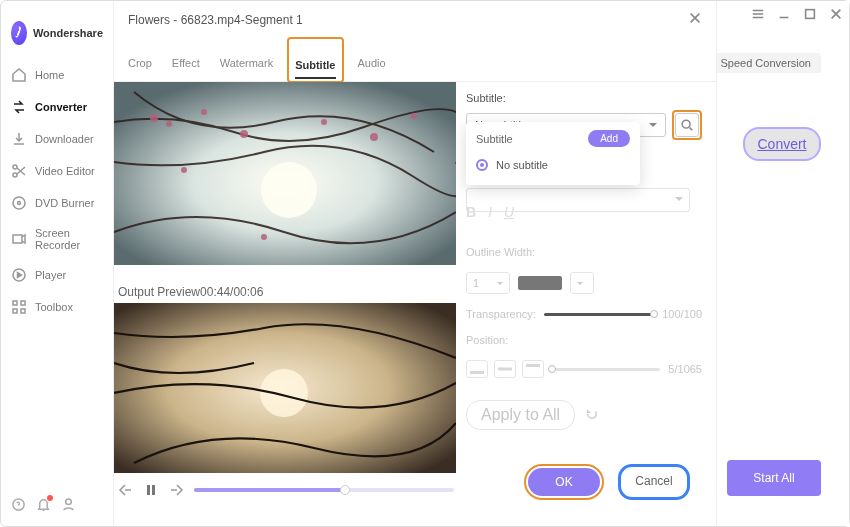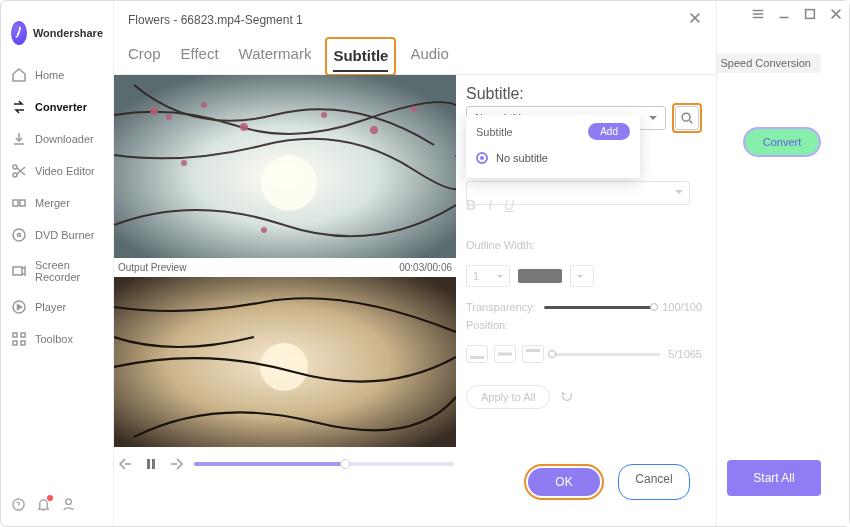--- a/index.html
+++ b/index.html
@@ -24,53 +24,53 @@
 .sidebar-bottom svg { width: 15px; height: 15px; stroke: #aaa; fill: none; stroke-width: 1.6; }
 .dot { width: 6px; height: 6px; border-radius: 50%; background: #f55; position: absolute; top: -2px; right: -2px; }
 
 
 .main { flex: 1; position: relative; background: #fff; }
 
 .top-toolbar { position: absolute; top: 6px; right: 6px; display: flex; gap: 12px; align-items: center; }
 .top-toolbar svg, .top-toolbar .tbtn { width: 14px; height: 14px; stroke: #888; fill: none; stroke-width: 1.8; cursor: pointer; }
 
 .speed-pill { position: absolute; top: 52px; right: 28px; font-size: 11px; color: #666; background: #f3f3f3; padding: 4px 10px; border-radius: 4px 4px 0 0; }
-.convert-btn { position: absolute; top: 126px; right: 28px; width: 78px; padding: 7px 0; border: 2px solid #b9a8ff; border-radius: 16px; background: #86efac; color: #6b5ce0; font-size: 11px; text-align: center; cursor: pointer; }
+.convert-btn { position: absolute; top: 126px; right: 28px; width: 78px; padding: 7px 0; border: 2px solid #b9a8ff; border-radius: 16px; background: #e5e5e5; color: #6b5ce0; font-size: 14px; text-align: center; cursor: pointer; text-decoration: underline; }
 
 .startall { position: absolute; bottom: 30px; right: 28px; width: 94px; padding: 11px 0; background: #907cf4; color: #fff; font-size: 12px; text-align: center; border-radius: 4px; cursor: pointer; }
 
 
 .dialog { position: absolute; left: 0; top: 0; width: 603px; height: 100%; background: #fff; border-right: 1px solid #eee; display: flex; flex-direction: column; }
 .dlg-header { display: flex; align-items: center; padding: 10px 14px 4px; }
 .dlg-title { font-size: 12px; color: #555; flex: 1; }
 .dlg-close { cursor: pointer; }
 .dlg-close svg { width: 14px; height: 14px; stroke: #888; stroke-width: 1.8; }
 
 .tabs { display: flex; gap: 20px; padding: 6px 14px 0; border-bottom: 1px solid #eee; }
-.tab { font-size: 15px; color: #888; padding: 6px 0; cursor: pointer; }
+.tab { font-size: 11px; color: #888; padding: 6px 0; cursor: pointer; margin-top: 12px; }
 .tab.active { color: #333; font-weight: 600; border-bottom: 2px solid #333; }
 .highlight-box { border: 2px solid #e8902c; border-radius: 4px; padding: 2px 6px; margin: -2px -6px; }
 
 .dlg-body { flex: 1; display: flex; padding: 0 14px 0 0; gap: 10px; overflow: hidden; }
 
 .preview-col { width: 342px; display: flex; flex-direction: column; }
 .vid { width: 342px; background: #222; position: relative; overflow: hidden; }
 .vid1 { height: 183px; }
 .vid2 { height: 170px; margin-top: 4px; }
 .vid svg { width: 100%; height: 100%; }
-.preview-label-row { display: flex; justify-content: space-between; font-size: 10px; color: #666; padding: 4px 4px 0; }
+.preview-label-row { display: flex; justify-content: flex-start; font-size: 12px; color: #666; padding: 20px 4px 0; }
 .controls { display: flex; align-items: center; gap: 8px; padding: 8px 2px 0; }
 .controls .pbtn { width: 18px; height: 18px; display: flex; align-items: center; justify-content: center; cursor: pointer; }
 .controls svg { width: 14px; height: 14px; fill: #999; stroke: #999; }
 .prog { flex: 1; height: 4px; background: #e5e2f6; border-radius: 2px; position: relative; }
 .prog-fill { position: absolute; left: 0; top: 0; height: 100%; width: 58%; background: #a896f4; border-radius: 2px; }
 .prog-dot { position: absolute; left: 58%; top: 50%; width: 10px; height: 10px; border-radius: 50%; background: #fff; border: 1px solid #ccc; transform: translate(-50%, -50%); }
 
 .settings-col { flex: 1; padding: 10px 0; font-size: 11px; color: #999; position: relative; }
-.field-label { font-size: 16px; color: #555; display: block; }
+.field-label { font-size: 11px; color: #555; margin-bottom: 6px; display: block; }
 .sub-row { display: flex; gap: 6px; align-items: center; }
 .select { flex: 1; height: 24px; border: 1px solid #ccc; border-radius: 3px; padding: 0 8px; display: flex; align-items: center; justify-content: space-between; font-size: 11px; color: #555; background: #fff; cursor: pointer; }
 .select .caret { border: 4px solid transparent; border-top-color: #888; margin-top: 4px; }
 .search-btn { width: 24px; height: 24px; border: 1px solid #ccc; border-radius: 3px; display: flex; align-items: center; justify-content: center; cursor: pointer; }
 .search-wrap { border: 2px solid #e8902c; border-radius: 4px; padding: 1px; }
 .search-btn svg { width: 14px; height: 14px; stroke: #888; fill: none; stroke-width: 1.8; }
 
 
 .sub-popup { position: absolute; top: 40px; left: 0; width: 174px; background: #fff; border-radius: 4px; box-shadow: 0 4px 16px rgba(0,0,0,.15); padding: 8px 10px 10px; z-index: 5; }
 .sub-popup-head { display: flex; align-items: center; justify-content: space-between; margin-bottom: 8px; }
@@ -89,27 +89,27 @@
 .slider-knob { position: absolute; right: -4px; top: 50%; width: 8px; height: 8px; border-radius: 50%; background: #fff; border: 1px solid #bbb; transform: translateY(-50%); }
 
 .pos-btns { display: flex; gap: 6px; }
 .pos-btn { width: 22px; height: 18px; border: 1px solid #e4e4e4; border-radius: 3px; position: relative; }
 .pos-btn::after { content: ""; position: absolute; height: 3px; background: #d8d8d8; }
 .pos-btn.b::after { bottom: 3px; left: 3px; right: 3px; }
 .pos-btn.m::after { top: 50%; left: 3px; right: 3px; transform: translateY(-50%); }
 .pos-btn.t::after { top: 3px; left: 3px; right: 3px; }
 
 .apply-row { display: flex; align-items: center; gap: 10px; margin-top: 22px; }
-.apply-btn { border: 1px solid #e5e5e5; border-radius: 14px; padding: 5px 14px; font-size: 11px; color: #c6c6c6; }
+.apply-btn { border: 1px solid #e5e5e5; border-radius: 14px; padding: 5px 14px; font-size: 16px; color: #c6c6c6; }
 
 .footer-btns { position: absolute; right: 26px; bottom: 26px; display: flex; gap: 14px; }
 .ok-wrap { border: 2px solid #e8902c; border-radius: 18px; padding: 2px; }
 .btn { width: 72px; padding: 7px 0; text-align: center; border-radius: 14px; font-size: 12px; cursor: pointer; }
 .btn.ok { background: #8f7cf2; color: #fff; }
-.btn.cancel { border: 1px solid #3b82f6; color: #666; background: #fff; }
+.btn.cancel { border: 3px solid #3b82f6; color: #666; background: #fff; }
 
 
 .style-icons { display: flex; gap: 12px; margin-top: 64px; color: #ddd; font-size: 14px; font-style: italic; }
 .style-icons span { text-decoration: underline; }
 
 
 .bg-fontbox { position: absolute; top: 106px; height: 24px; width: 224px; border: 1px solid #e3e3e3; border-radius: 3px; }
 .bg-fontbox .caret { position: absolute; right: 6px; top: 8px; border: 4px solid transparent; border-top-color: #ccc; }
 
 </style>
@@ -142,27 +142,20 @@
             </svg></span>
         <span>Downloader</span>
       </div>
       <div class="nav-item">
         <span class="nav-icon"><svg viewBox="0 0 16 16">
               <circle cx="4" cy="4" r="2"></circle>
               <circle cx="4" cy="12" r="2"></circle>
               <path d="M6 5l8 7M6 11l8-7"></path>
             </svg></span>
         <span>Video Editor</span>
-      </div>
-      <div class="nav-item">
-        <span class="nav-icon"><svg viewBox="0 0 16 16">
-              <rect x="2" y="5" width="5" height="6"></rect>
-              <rect x="9" y="5" width="5" height="6"></rect>
-            </svg></span>
-        <span>Merger</span>
       </div>
       <div class="nav-item">
         <span class="nav-icon"><svg viewBox="0 0 16 16">
               <circle cx="8" cy="8" r="6"></circle>
               <circle cx="8" cy="8" r="1.5"></circle>
             </svg></span>
         <span>DVD Burner</span>
       </div>
       <div class="nav-item">
         <span class="nav-icon"><svg viewBox="0 0 16 16">
@@ -269,21 +262,21 @@
                   <circle cx="210" cy="40" r="3"></circle>
                   <circle cx="260" cy="55" r="4"></circle>
                 <circle cx="300" cy="34" r="3"></circle>
                   <circle cx="70" cy="88" r="3"></circle>
                   <circle cx="150" cy="155" r="3"></circle>
               </g>
             </svg>
           </div>
           <div class="preview-label-row">
             <span>Output Preview</span>
-            <span>00:03/00:06</span>
+            <span>00:44/00:06</span>
           </div>
           <div class="vid vid2">
             <svg viewBox="0 0 342 170" preserveAspectRatio="xMidYMid slice">
               <defs>
                 <radialGradient id="sky2" cx="48%" cy="50%" r="65%">
                     <stop offset="0%" stop-color="#f6e9cf"></stop>
                     <stop offset="50%" stop-color="#cbb48a"></stop>
                     <stop offset="100%" stop-color="#3a2e24"></stop>
                   </radialGradient>
               </defs>
@@ -374,21 +367,21 @@
           </div>
 
           <div class="ctl-row">
             <span class="dim">Transparency:</span>
             <div class="slider-track">
                 <div class="slider-knob"></div>
               </div>
             <span class="dim">100/100</span>
           </div>
 
-          <div style="margin-top:6px" class="dim">
+          <div style="margin-top:14px" class="dim">
             <span>Position:</span>
           </div>
           <div class="ctl-row">
             <div class="pos-btns">
               <div class="pos-btn b"></div>
               <div class="pos-btn m"></div>
               <div class="pos-btn t"></div>
             </div>
             <div class="slider-track" style="background:#e3e3e3">
               <div class="slider-knob" style="right:auto;left:-4px"></div>

